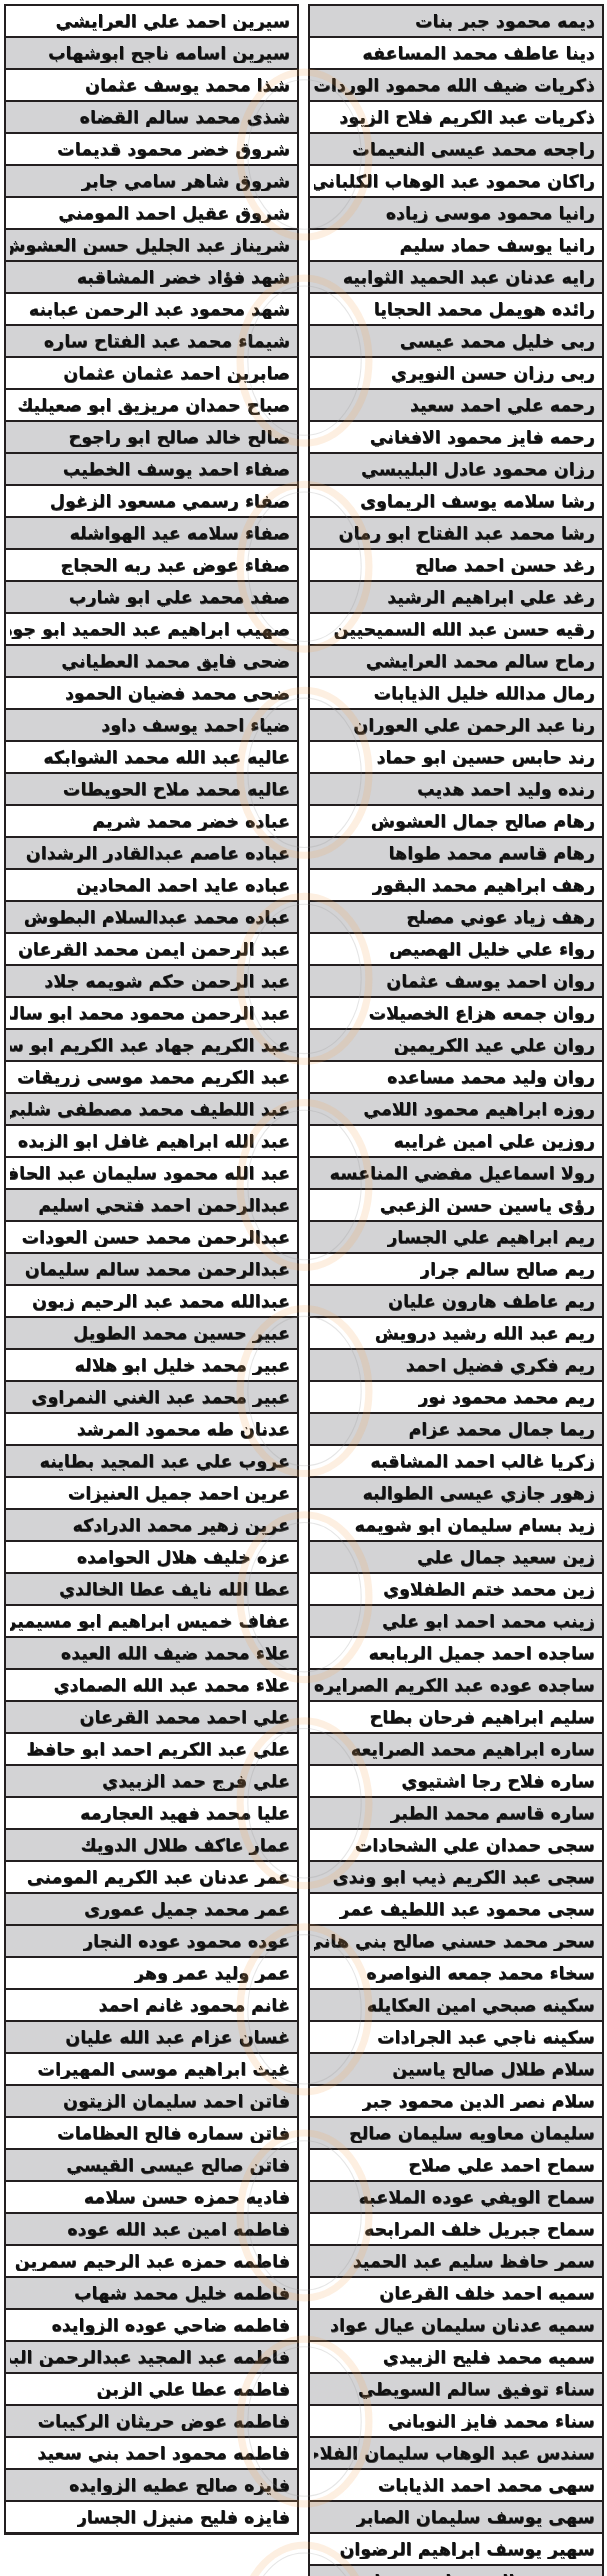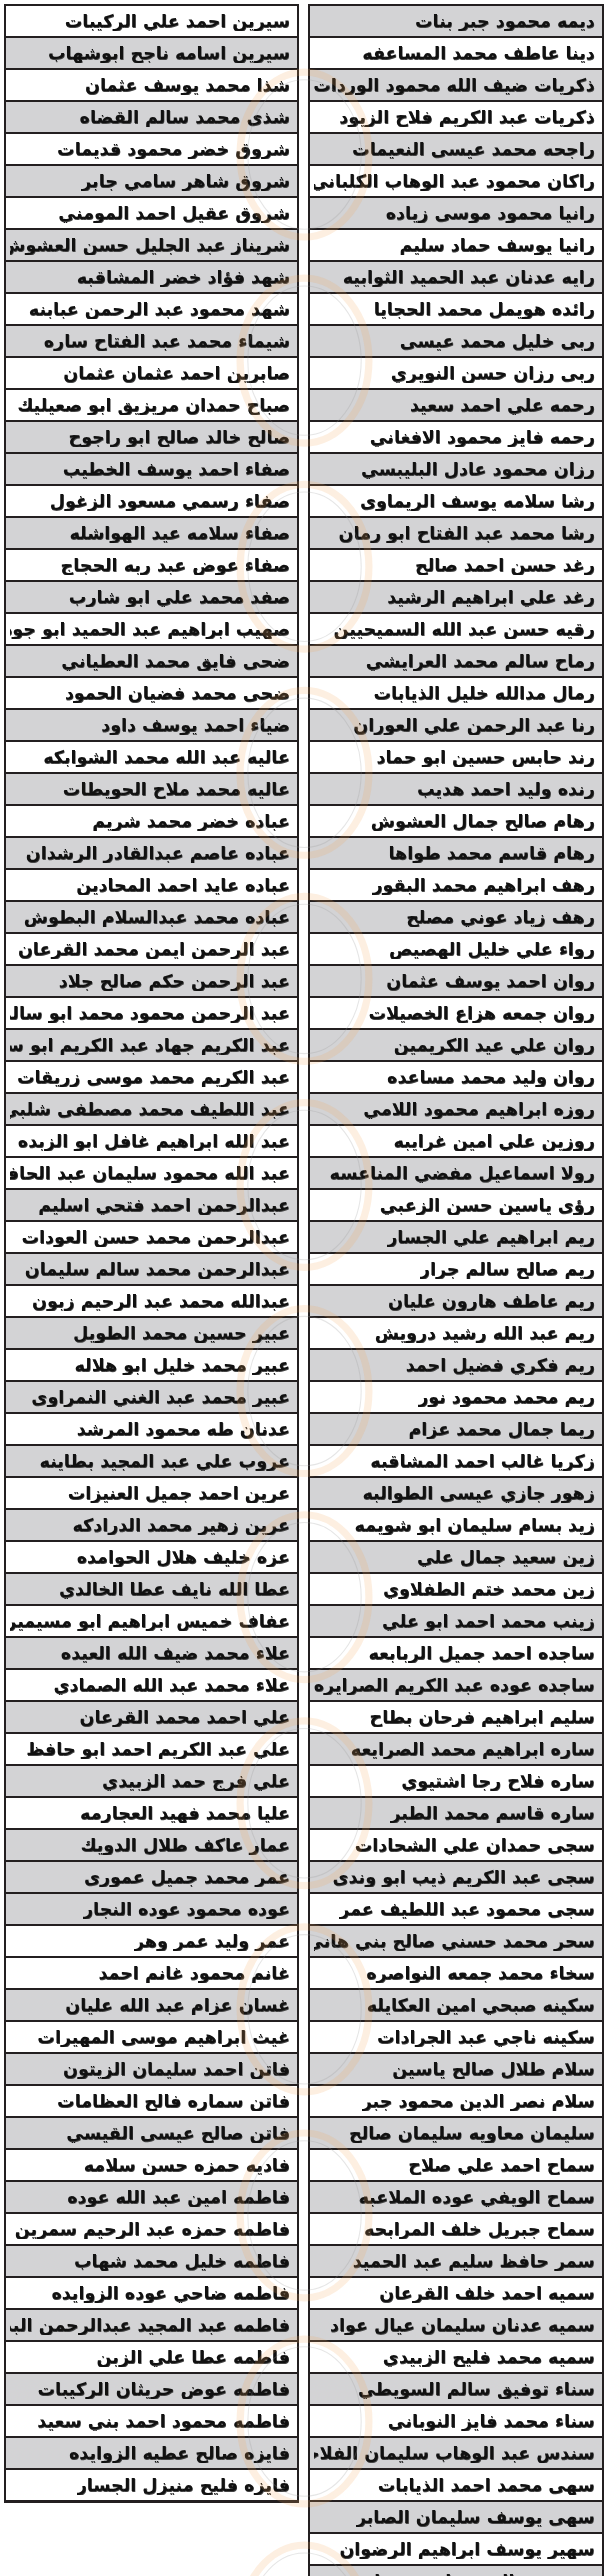--- a/index.html
+++ b/index.html
@@ -15,21 +15,21 @@
   .row.gray { background:#d3d3d5; }
   .row.white { background:#ffffff; }
   .name { font-weight:bold; font-size:17.5px; color:#111; white-space:nowrap;
           letter-spacing:-0.3px; text-shadow:0.5px 0.5px 0 #444; overflow:hidden; }
 </style>
 </head>
 <body>
 
 <div class="col col-left" id="col-left">
     <div class="row white">
-      <span class="name">سيرين احمد علي الركيبات</span>
+      <span class="name">سيرين احمد علي العرايشي</span>
     </div>
     <div class="row gray">
       <span class="name">سيرين اسامه ناجح ابوشهاب</span>
     </div>
     <div class="row white">
       <span class="name">شذا محمد يوسف عثمان</span>
     </div>
     <div class="row gray">
       <span class="name">شذى محمد سالم القضاه</span>
     </div>
@@ -105,21 +105,21 @@
     <div class="row white">
       <span class="name">عباده عايد احمد المحادين</span>
     </div>
     <div class="row gray">
       <span class="name">عباده محمد عبدالسلام البطوش</span>
     </div>
     <div class="row white">
       <span class="name">عبد الرحمن ايمن محمد القرعان</span>
     </div>
     <div class="row gray">
-      <span class="name">عبد الرحمن حكم صالح جلاد</span>
+      <span class="name">عبد الرحمن حكم شويمه جلاد</span>
     </div>
     <div class="row white">
       <span class="name">عبد الرحمن محمود محمد ابو سالم</span>
     </div>
     <div class="row gray">
       <span class="name">عبد الكريم جهاد عبد الكريم ابو سكوت</span>
     </div>
     <div class="row white">
       <span class="name">عبد الكريم محمد موسى زريقات</span>
     </div>
@@ -187,20 +187,23 @@
       <span class="name">علي عبد الكريم احمد ابو حافظ</span>
     </div>
     <div class="row gray">
       <span class="name">علي فرج حمد الزبيدي</span>
     </div>
     <div class="row white">
       <span class="name">عليا محمد فهيد العجارمه</span>
     </div>
     <div class="row gray">
       <span class="name">عمار عاكف طلال الدويك</span>
+    </div>
+    <div class="row white">
+      <span class="name">عمر عدنان عبد الكريم المومنى</span>
     </div>
     <div class="row gray">
       <span class="name">عمر محمد جميل عمورى</span>
     </div>
     <div class="row gray">
       <span class="name">عوده محمود عوده النجار</span>
     </div>
     <div class="row white">
       <span class="name">عمر وليد عمر وهر</span>
     </div>

